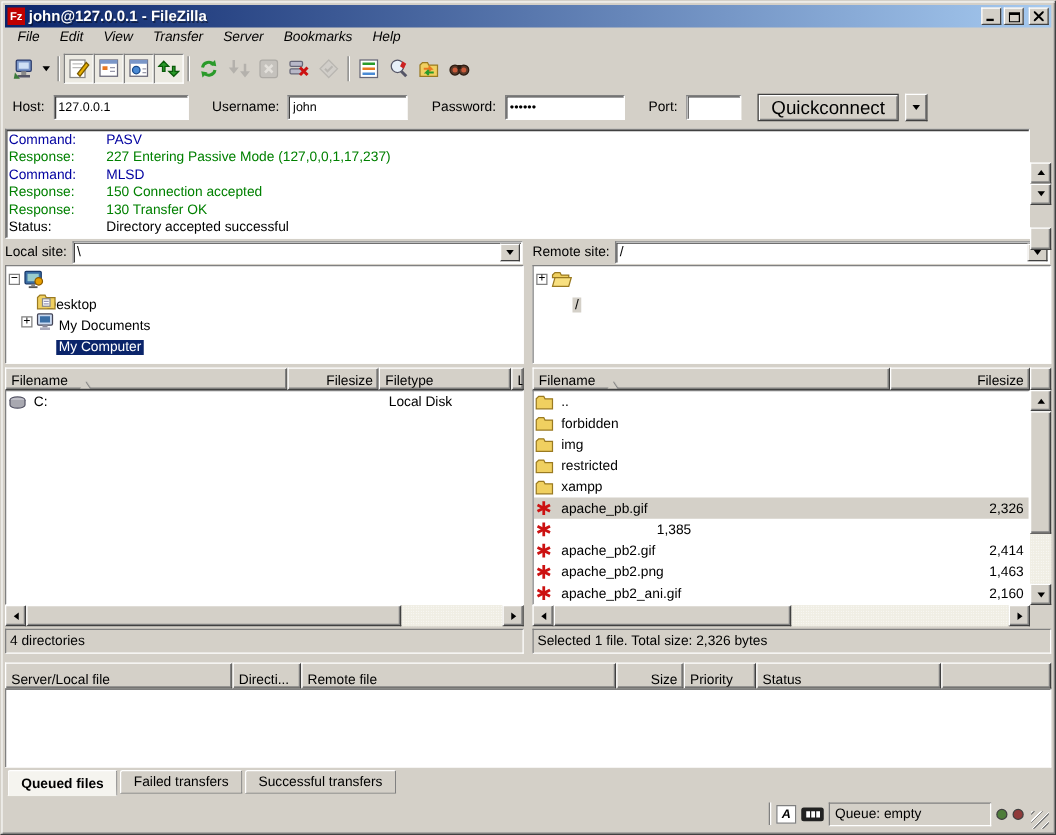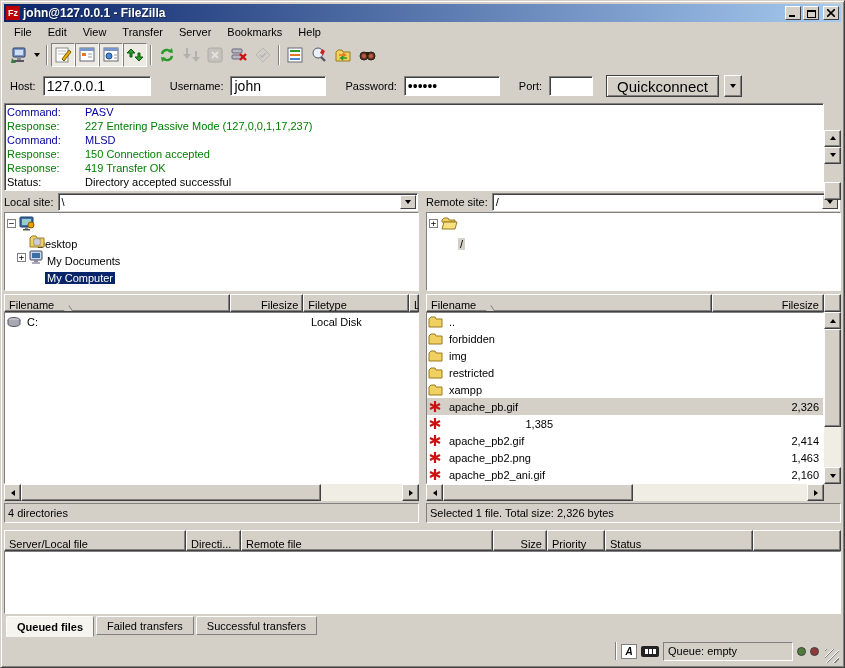--- a/index.html
+++ b/index.html
@@ -23,38 +23,38 @@
   .app-icon { width:14px; height:14px; background:#bf0000; color:#fff; font-weight:bold;
               font-size:9px; display:flex; align-items:center; justify-content:center; margin-right:3px; }
   .title-text { color:#fff; font-weight:bold; font-size:12px; flex:1;
                 text-shadow:1px 1px 0 rgba(0,0,0,.4); white-space:nowrap; }
   .winbtn { width:16px; height:14px; margin-left:2px; display:flex; align-items:center;
             justify-content:center; font-size:9px; font-weight:bold; color:#000;
             background:#d4d0c8; border:1px solid #fff; border-right-color:#404040;
             border-bottom-color:#404040; line-height:1; }
 
   
-  .menubar { height:19px; display:flex; align-items:center; padding-left:2px; flex:0 0 auto; }
+  .menubar { height:19px; display:flex; align-items:flex-start; padding-left:2px; flex:0 0 auto;font-style:italic; }
   .menu-item { padding:2px 8px; }
 
   
   .toolbar { height:28px; display:flex; align-items:center; padding-left:3px; flex:0 0 auto; }
   .tb-sep { width:2px; height:20px; margin:0 3px;
             border-left:1px solid #808080; border-right:1px solid #fff; }
   .tb-btn { width:24px; height:24px; display:flex; align-items:center; justify-content:center; border:1px solid transparent; }
   .tb-btn.pressed { border:1px solid #808080; border-right-color:#fff; border-bottom-color:#fff; background:#eceae2; }
   .tb-btn.disabled svg { opacity:.35; filter:grayscale(1); }
   .tb-drop { width:12px; height:24px; display:flex; align-items:center; justify-content:center; }
 
   
   .quickbar { height:34px; display:flex; align-items:center; padding-left:6px; gap:5px; flex:0 0 auto; }
   .quickbar label { margin-right:2px; }
   .qc-input { height:20px; background:#fff; border:1px solid #808080; border-right-color:#fff;
               border-bottom-color:#fff; box-shadow: inset 1px 1px 0 #404040;
-              font-family:inherit; font-size:14px; padding:2px 3px; }
+              font-family:inherit; font-size:10px; padding:2px 3px; }
   .qc-btn { height:22px; padding:0 10px; font-family:inherit; font-size:15px; background:#d4d0c8;
             border:1px solid #404040; box-shadow: inset 1px 1px 0 #fff, inset -1px -1px 0 #808080; }
   .qc-dd { width:18px; height:22px; display:flex; align-items:center; justify-content:center; }
 
   
   .log-row { height:87px; display:flex; flex:0 0 auto;align-items:center; }
   .log-box { flex:1; overflow:hidden; padding:1px 2px; }
   .log-line { display:flex; line-height:14px; white-space:nowrap; }
   .log-label { width:78px; flex:0 0 auto; }
   .t-command { color:#0000a0; }
@@ -355,21 +355,21 @@
       <div class="log-line">
           <span class="log-label t-command">Command:</span>
           <span class="t-command">MLSD</span>
         </div>
       <div class="log-line">
           <span class="log-label t-response">Response:</span>
           <span class="t-response">150 Connection accepted</span>
         </div>
       <div class="log-line">
           <span class="log-label t-response">Response:</span>
-          <span class="t-response">419 Transfer OK</span>
+          <span class="t-response">130 Transfer OK</span>
         </div>
       <div class="log-line">
           <span class="log-label t-status">Status:</span>
           <span class="t-status">Directory accepted successful</span>
         </div>
     </div>
     <div class="vscroll">
       <div class="sb-btn">
           <span class="tri-up"></span>
         </div>

